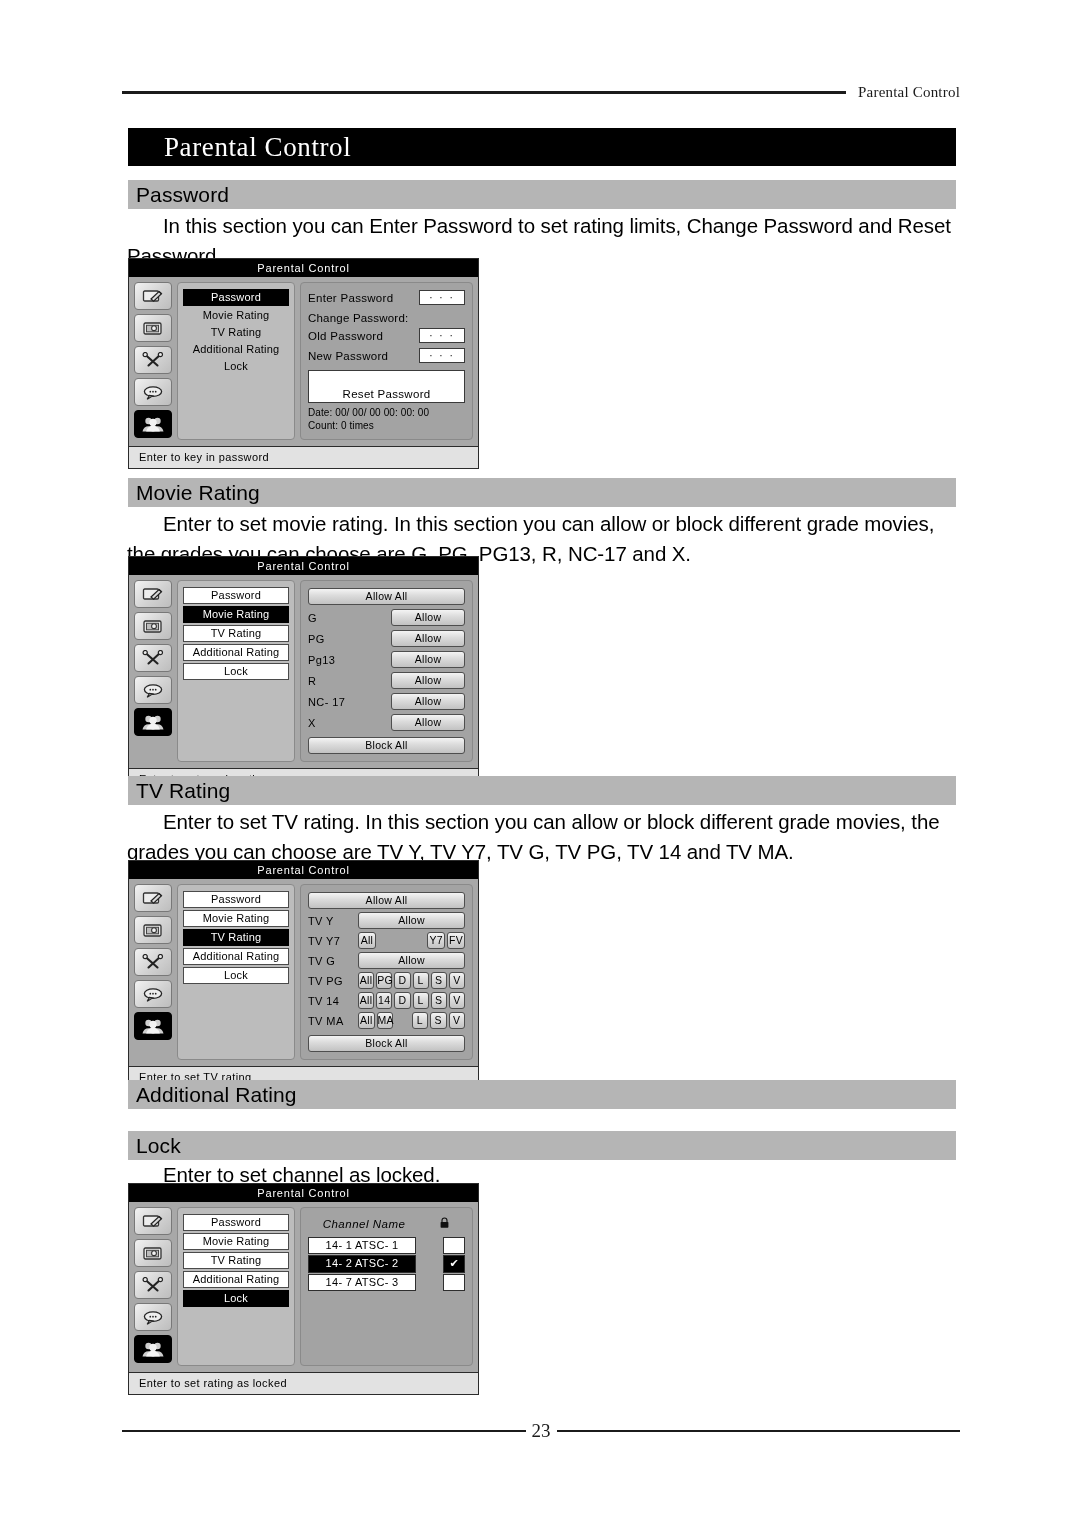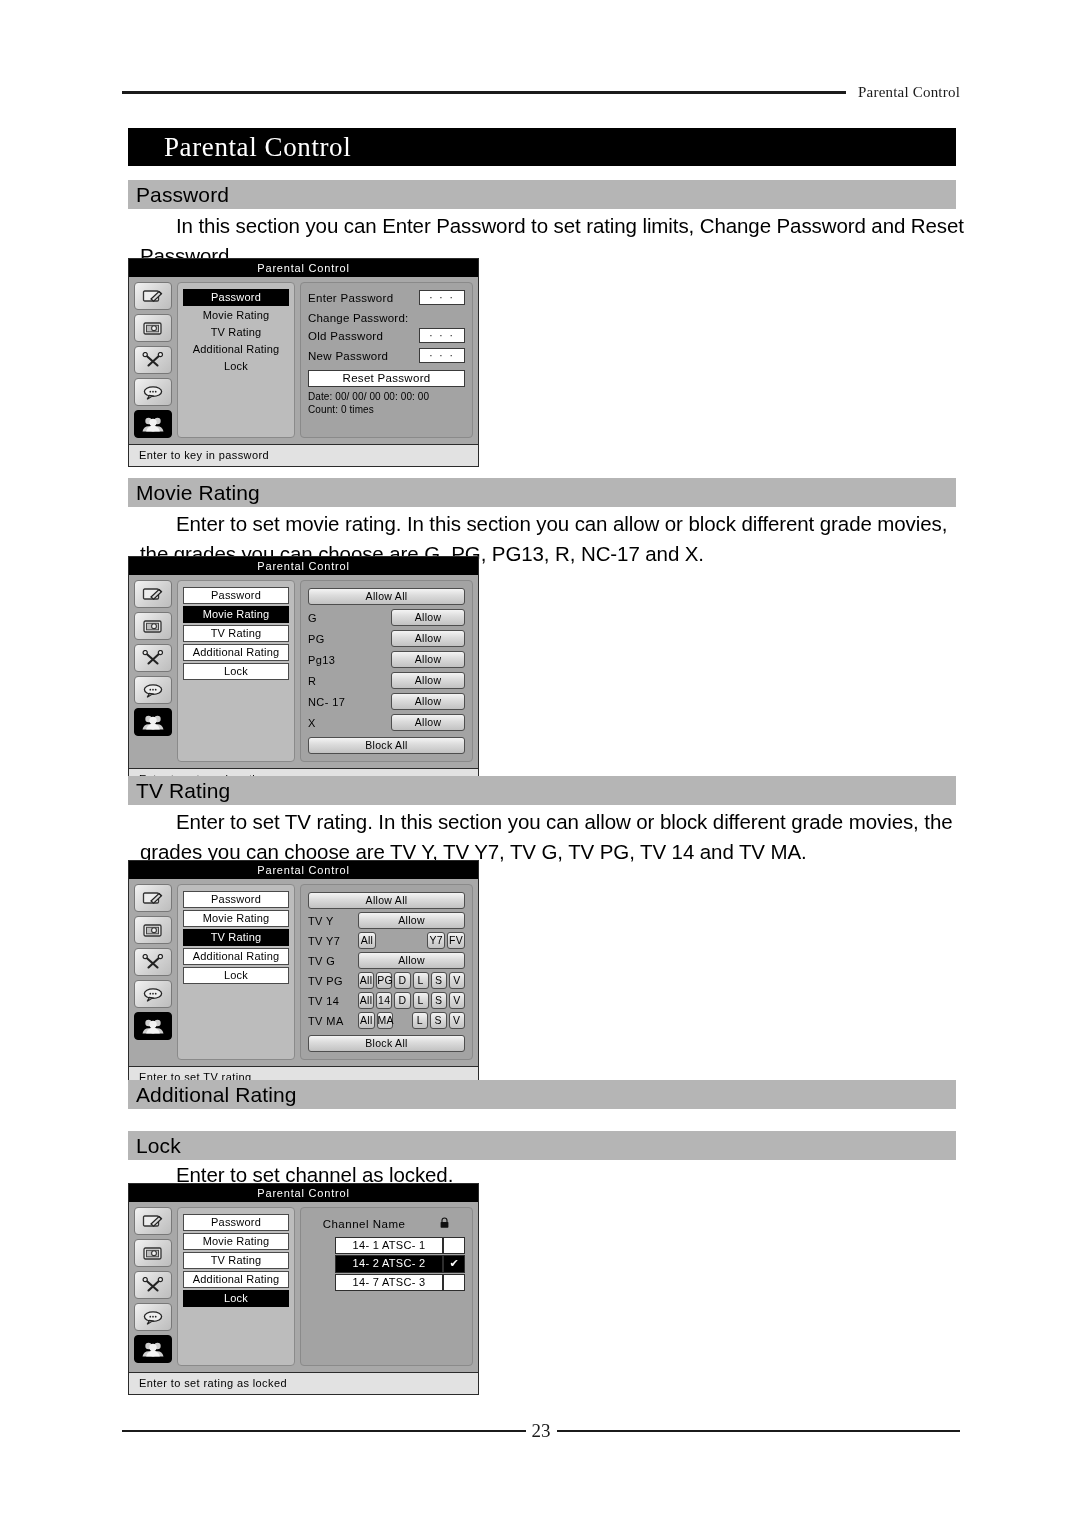--- a/index.html
+++ b/index.html
@@ -78,21 +78,21 @@
   }
   .section-head span {
     font-size: 21px;
     margin-left: 8px;
     letter-spacing: .1px;
   }
 
   
   .para {
     position: absolute;
-    left: 140px;
+    left: 127px;
     width: 836px;
     font-size: 20.5px;
     line-height: 30px;
     text-align: left;
     text-indent: 36px;
     letter-spacing: -0.1px;
   }
 
   
   .osd {
@@ -217,21 +217,21 @@
     text-align: center;
     line-height: 13px;
     letter-spacing: 2px;
   }
   .pw-subhead { font-size: 11.5px; margin: 7px 0 4px; letter-spacing: .2px; }
   .reset-btn {
     background: #ffffff;
     border: 1px solid #3a3a3a;
     text-align: center;
     font-size: 11.5px;
-    padding: 1px 0 2px;
+    padding: 17px 0 2px;
     margin-top: 7px;
     letter-spacing: .3px;
   }
   .pw-info {
     font-size: 10px;
     line-height: 13px;
     margin-top: 3px;
     letter-spacing: .1px;
   }
 
@@ -270,27 +270,28 @@
     border: none;
   }
 
   
   .lock-head {
     display: flex;
     align-items: center;
     justify-content: center;
     gap: 34px;
     margin-bottom: 4px;
+    font-style: italic;
   }
   .lock-head-title { font-size: 11.5px; letter-spacing: .5px; }
   .lock-row {
     display: flex;
     align-items: stretch;
     margin-bottom: 1px;
-    justify-content: flex-end;
+    justify-content: space-between;
   }
   .chan-cell {
     width: 108px;
     background: #ffffff;
     border: 1px solid #2e2e2e;
     box-sizing: border-box;
     font-size: 11px;
     text-align: center;
     padding: 1px 0 2px;
     letter-spacing: .3px;

